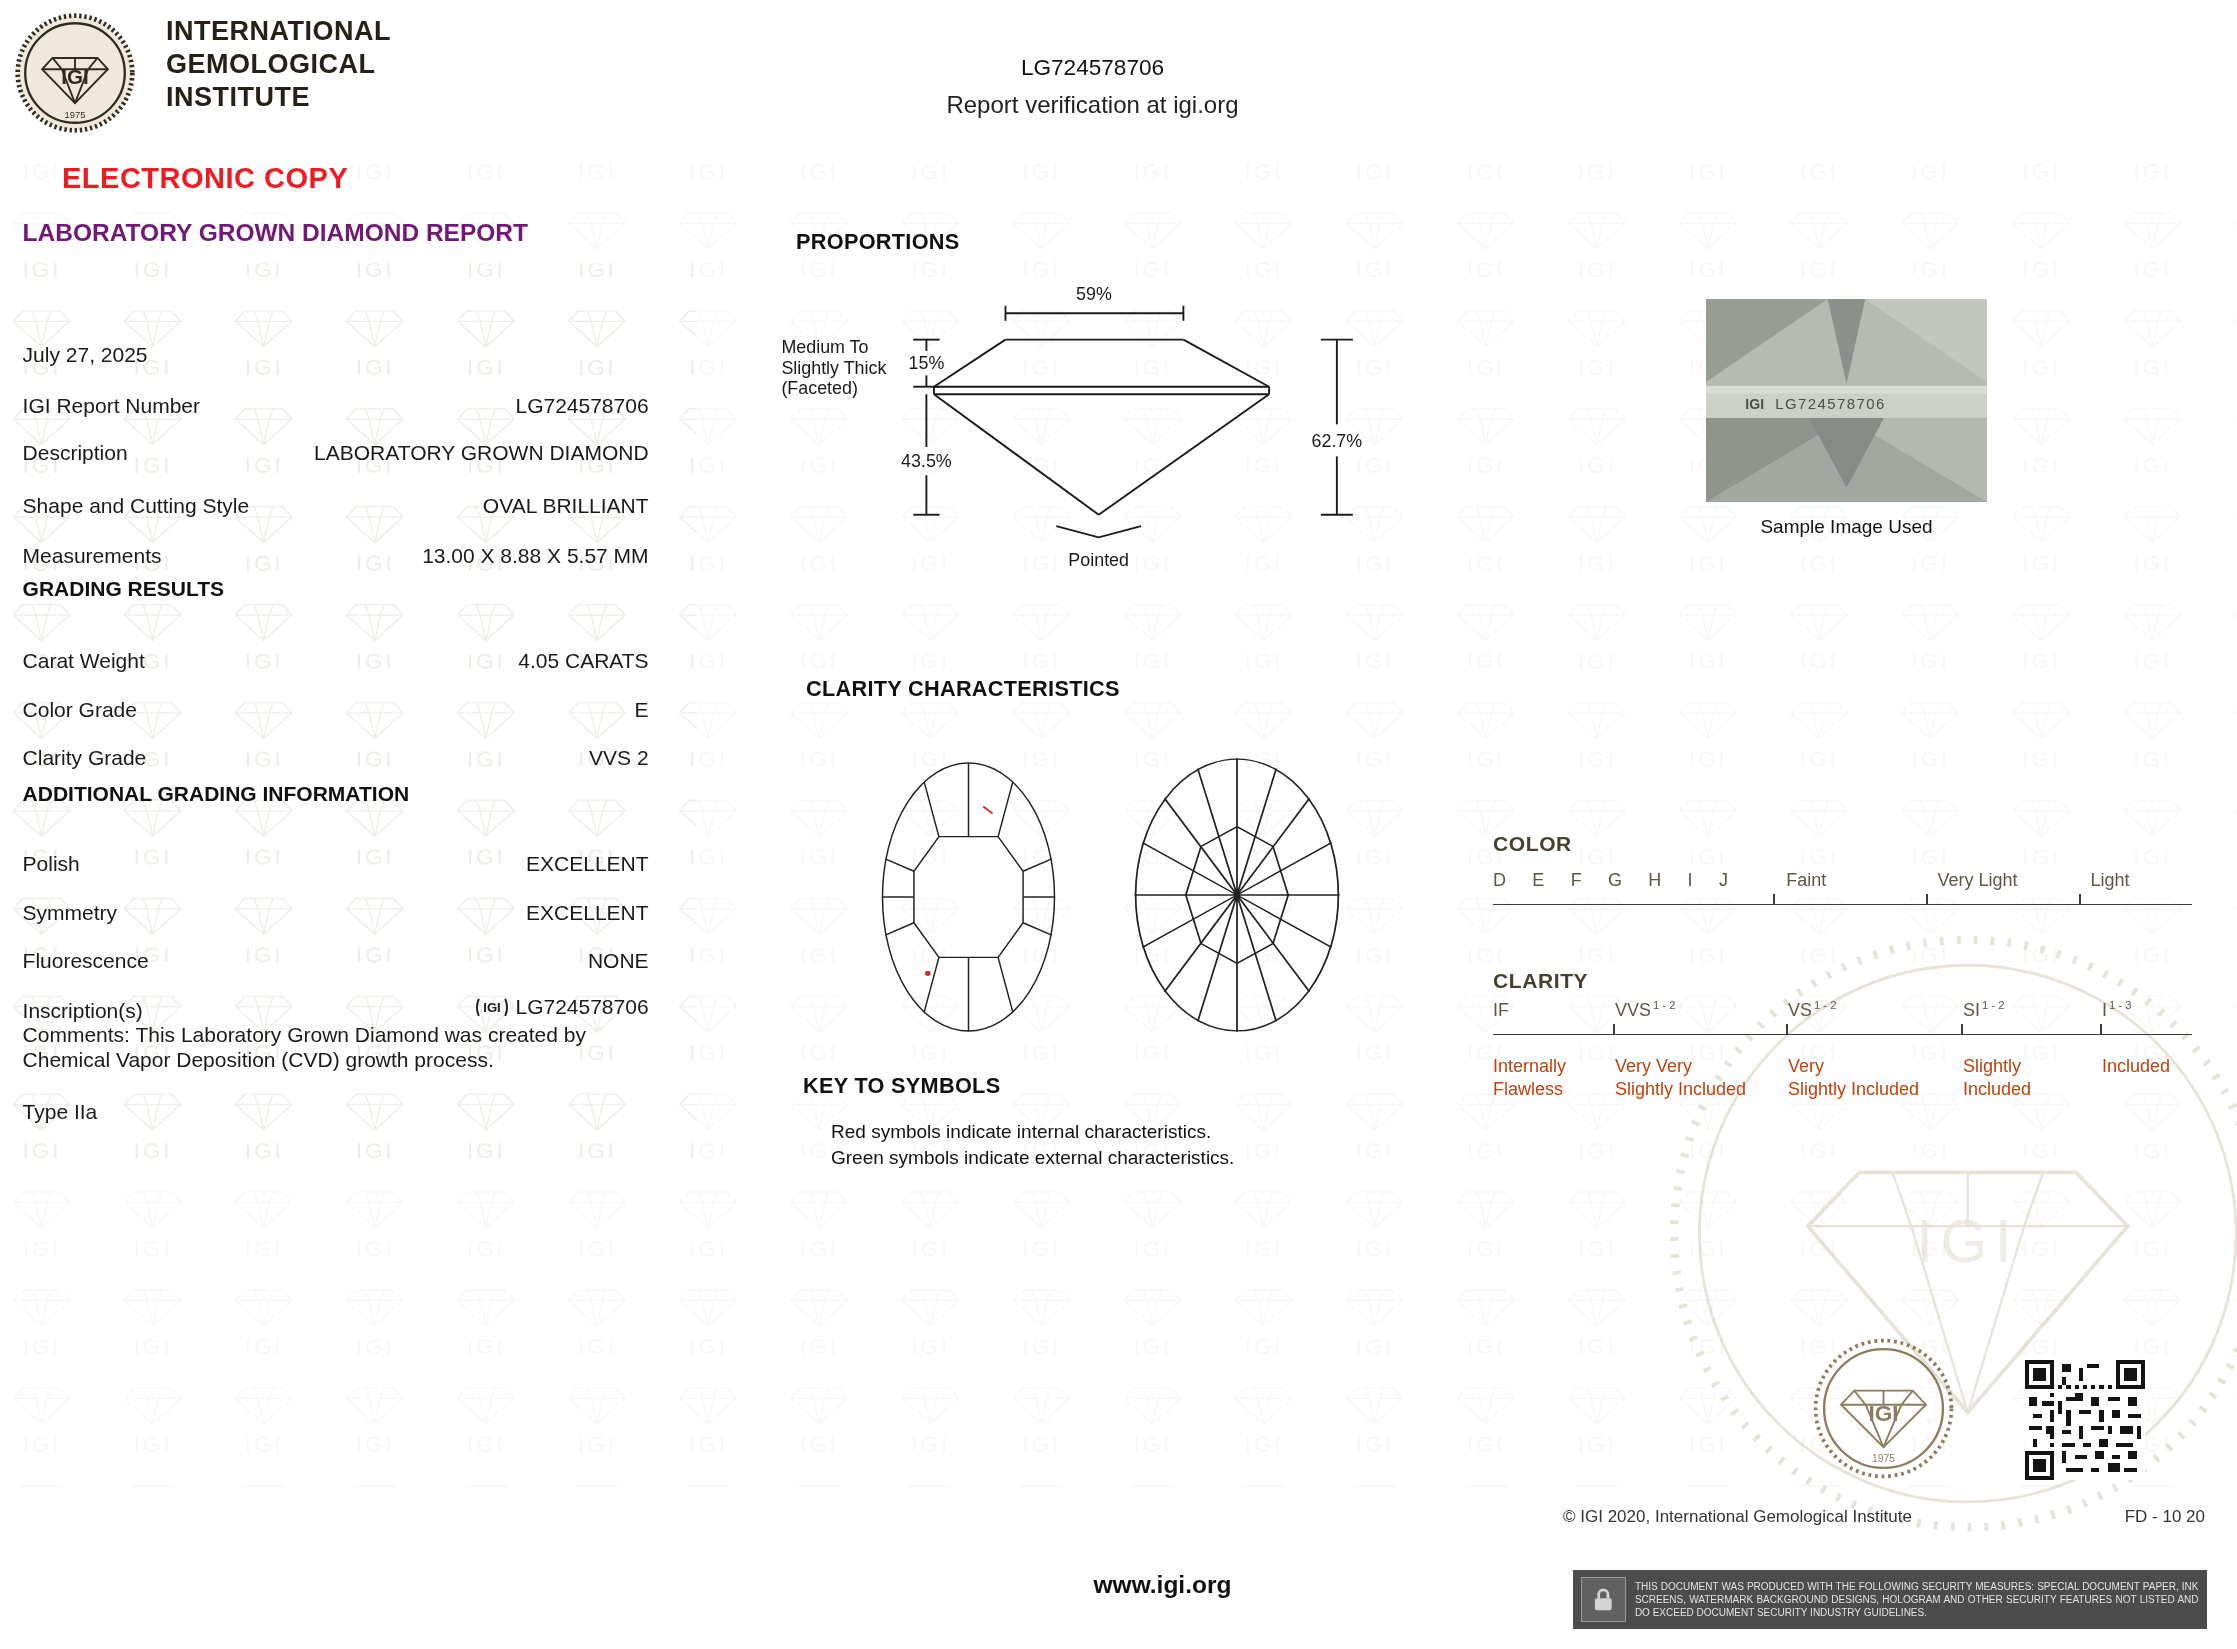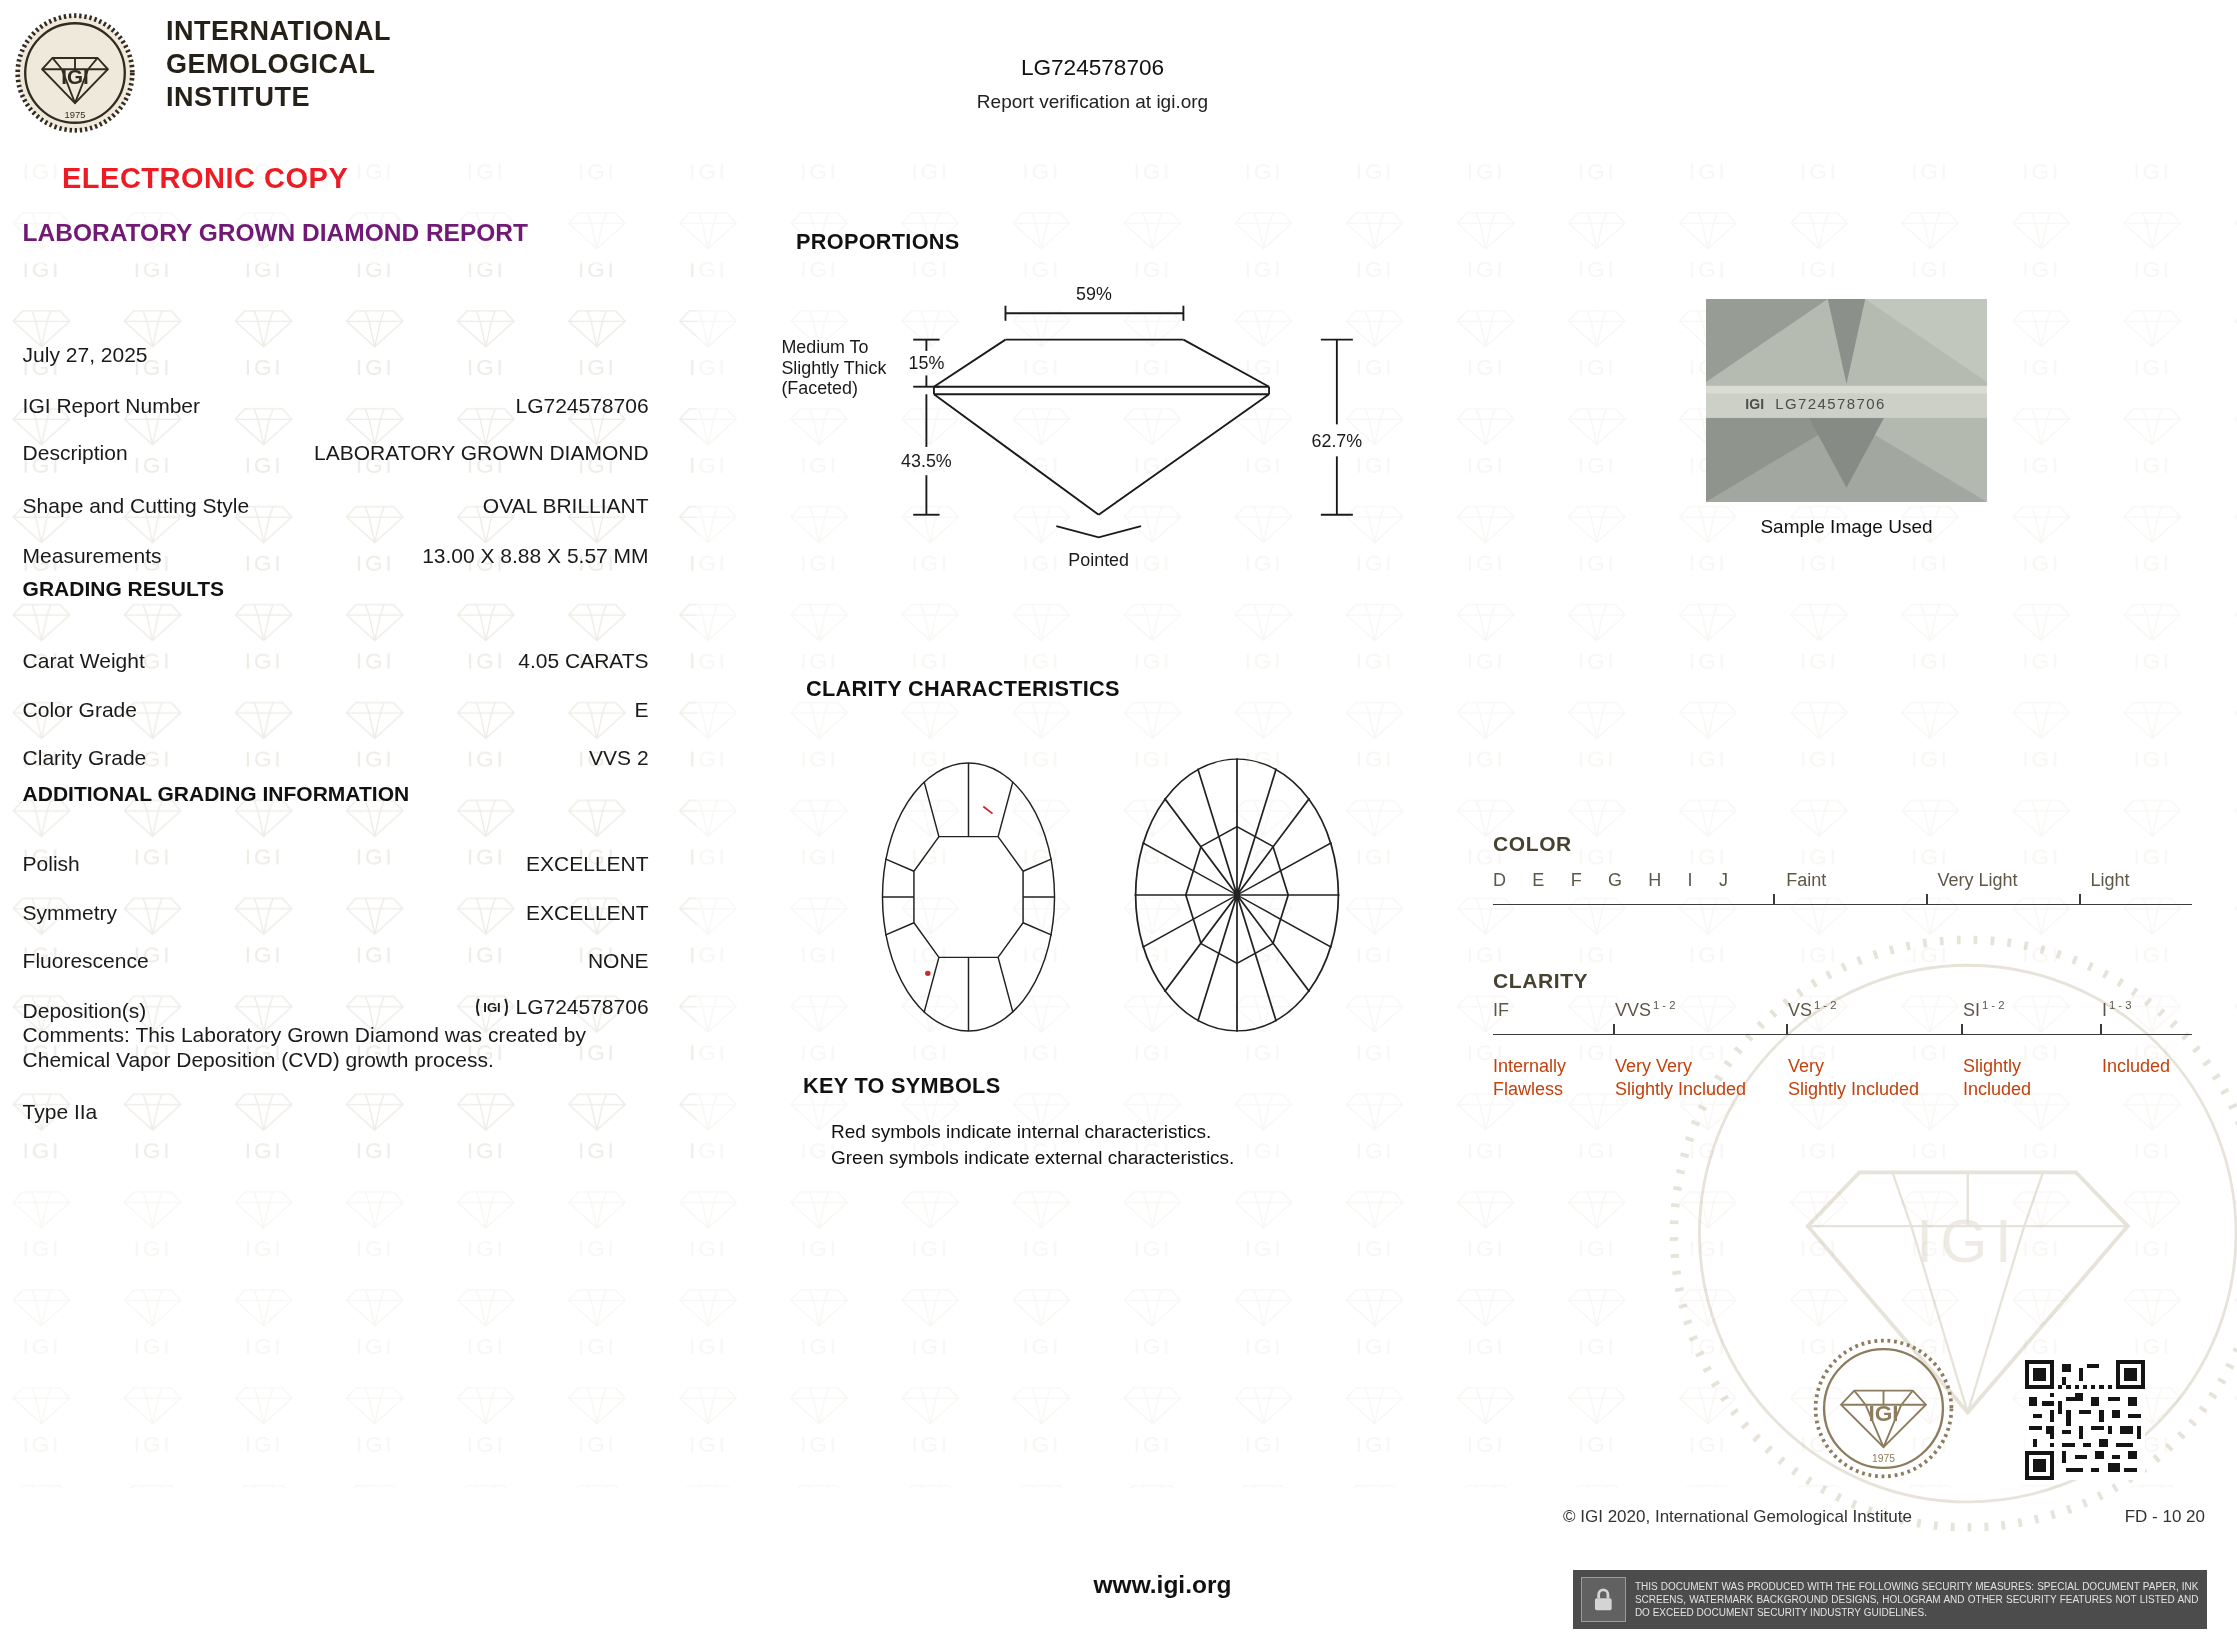--- a/index.html
+++ b/index.html
@@ -4,21 +4,21 @@
 <style>
   html,body{margin:0;padding:0;background:#888;}
   #page{position:relative;width:2237px;height:1650px;background:#ffffff;
         font-family:"Liberation Sans",sans-serif;color:#1a1a1a;overflow:hidden;}
   .abs{position:absolute;}
   
   .org-line{font-size:27px;font-weight:bold;letter-spacing:0.5px;color:#262118;line-height:33px;}
   .ecopy{font-size:29px;font-weight:bold;color:#ed1c24;letter-spacing:0.5px;}
   .rpt-title{font-size:24.5px;font-weight:bold;color:#701a75;}
   .center-num{font-size:22.6px;color:#111;text-align:center;width:527px;}
-  .center-ver{font-size:19px;color:#222;text-align:center;width:527px;}
+  .center-ver{font-size:24px;color:#222;text-align:center;width:527px;}
   
   .row{position:absolute;left:22.6px;width:626px;display:flex;justify-content:space-between;align-items:baseline;font-size:21px;margin-top:12px;}
   .sechead{position:absolute;left:22.6px;font-size:21px;font-weight:bold;color:#111;}
   .comments{position:absolute;left:22.6px;width:565px;font-size:21px;line-height:25.4px;}
   
   .midhead{font-size:21.7px;font-weight:bold;color:#111;letter-spacing:0.3px;}
   .keyline{font-size:19px;line-height:26px;color:#111;}
   
   .scalehead{font-size:21px;font-weight:bold;color:#474130;letter-spacing:0.6px;}
   .scale{position:absolute;display:flex;border-bottom:1.9px solid #3b3b3b;}
@@ -134,21 +134,21 @@
   <div class="row" style="top:889px">
     <span class="lbl">Symmetry</span>
     <span class="val">EXCELLENT</span>
   </div>
   <div class="row" style="top:937px">
     <span class="lbl">Fluorescence</span>
     <span class="val">NONE</span>
   </div>
 
   <div class="row" style="top:983px">
-    <span class="lbl">Deposition(s)</span>
+    <span class="lbl">Inscription(s)</span>
     <span class="val inscr-val">
       <svg width="36" height="22.6" viewBox="0 0 38 24" style="font-size:22px">
         <path d="M5 3 Q1 12 5 21" stroke="#1a1a1a" stroke-width="2" fill="none"></path>
         <path d="M33 3 Q37 12 33 21" stroke="#1a1a1a" stroke-width="2" fill="none"></path>
         <text x="19" y="17" text-anchor="middle" font-size="14" font-weight="bold" fill="#1a1a1a" font-family="Liberation Sans, sans-serif">IGI</text>
       </svg>
       <span>LG724578706</span>
     </span>
   </div>
 

